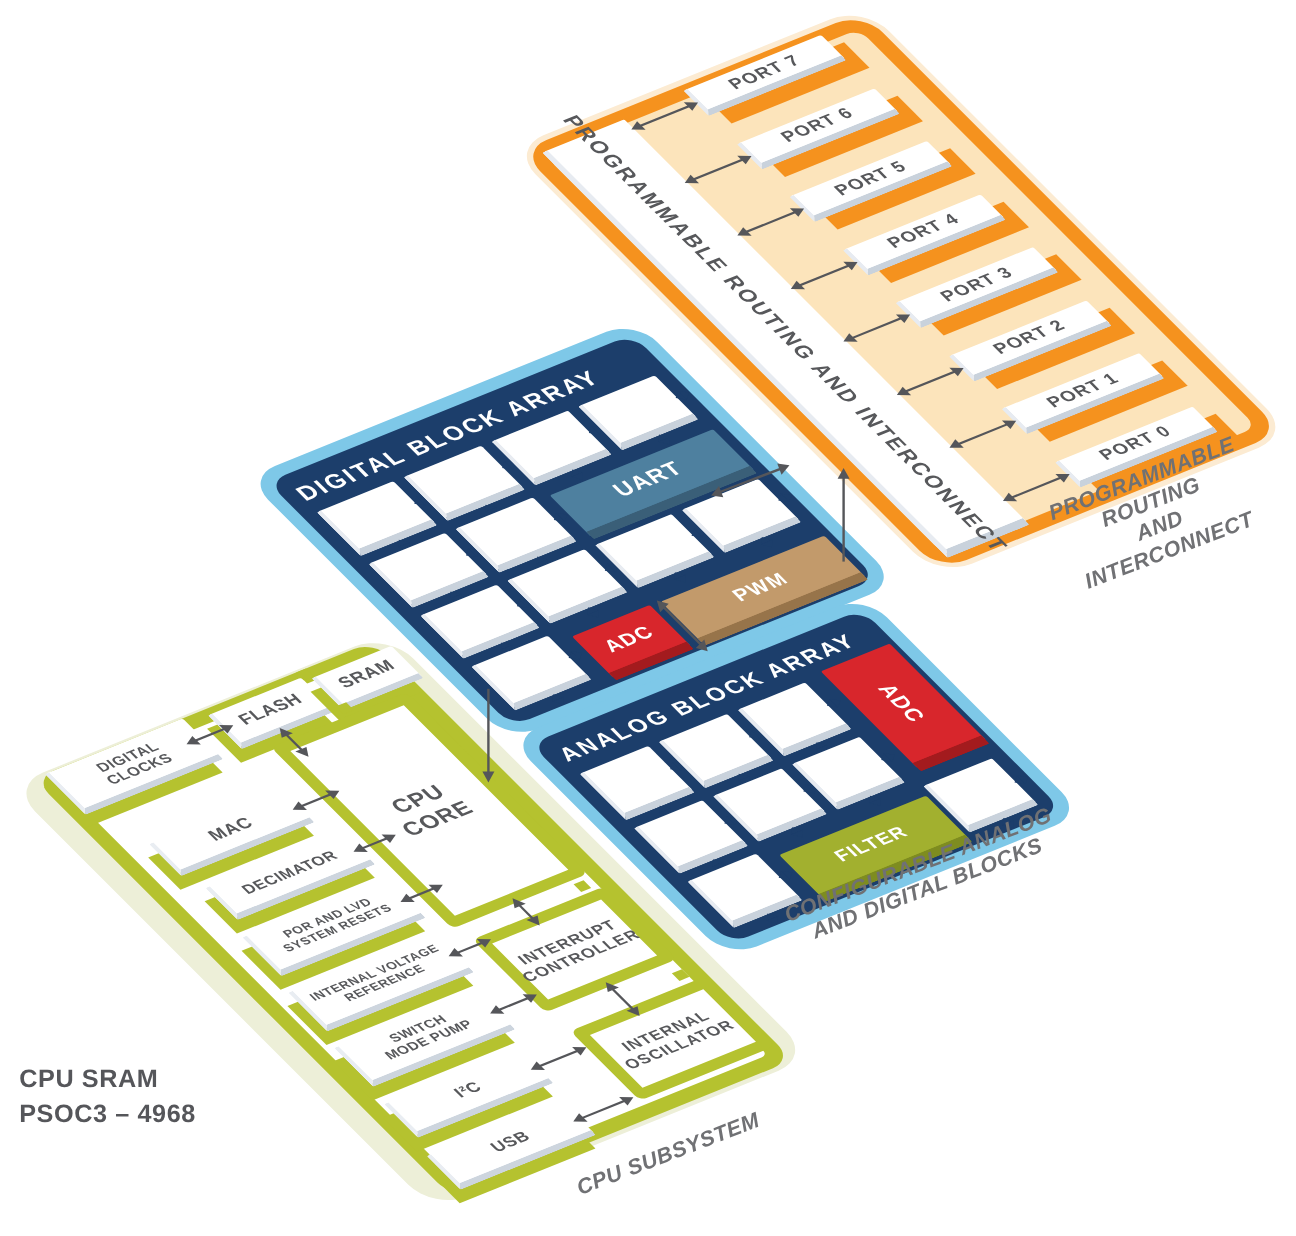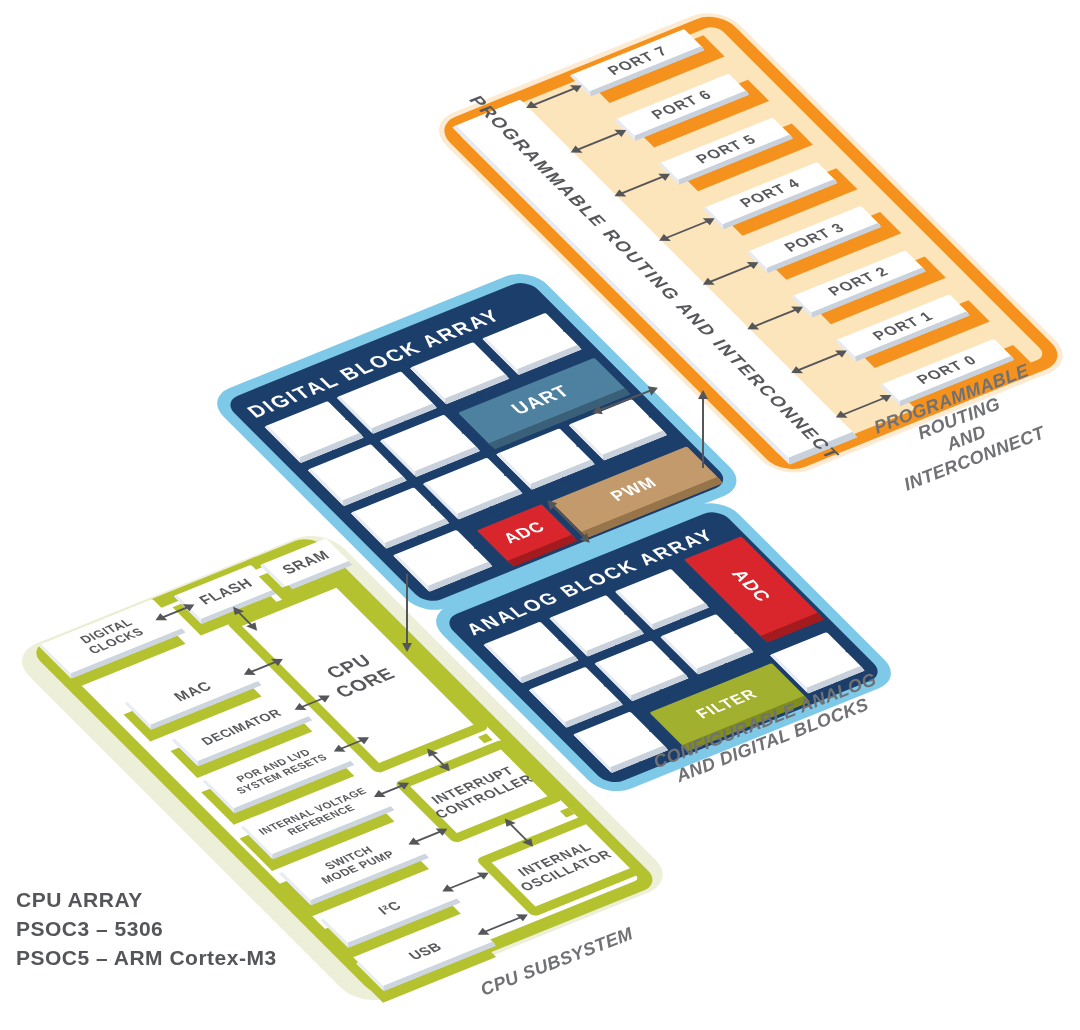--- a/index.html
+++ b/index.html
@@ -387,17 +387,16 @@
       <div class="vline down" style="left: 406px; top: 574px; height: 70px;"></div>
     </div>
 
   <div class="caption" style="left:963px;top:429px;">PROGRAMMABLE ROUTING
 AND INTERCONNECT</div>
   <div class="caption" style="left:769px;top:731px;">CONFIGURABLE ANALOG
 AND DIGITAL BLOCKS</div>
   <div class="caption" style="left:557px;top:962px;">CPU SUBSYSTEM</div>
 
   <div id="legend">
-    <div>CPU ARRAY</div>
-    <div>PSOC3 – 5306</div>
-    <div>PSOC5 – ARM Cortex-M3</div>
+    <div>CPU SRAM</div>
+    <div>PSOC3 – 4968</div>
   </div>
 </div>
 
 </body></html>

